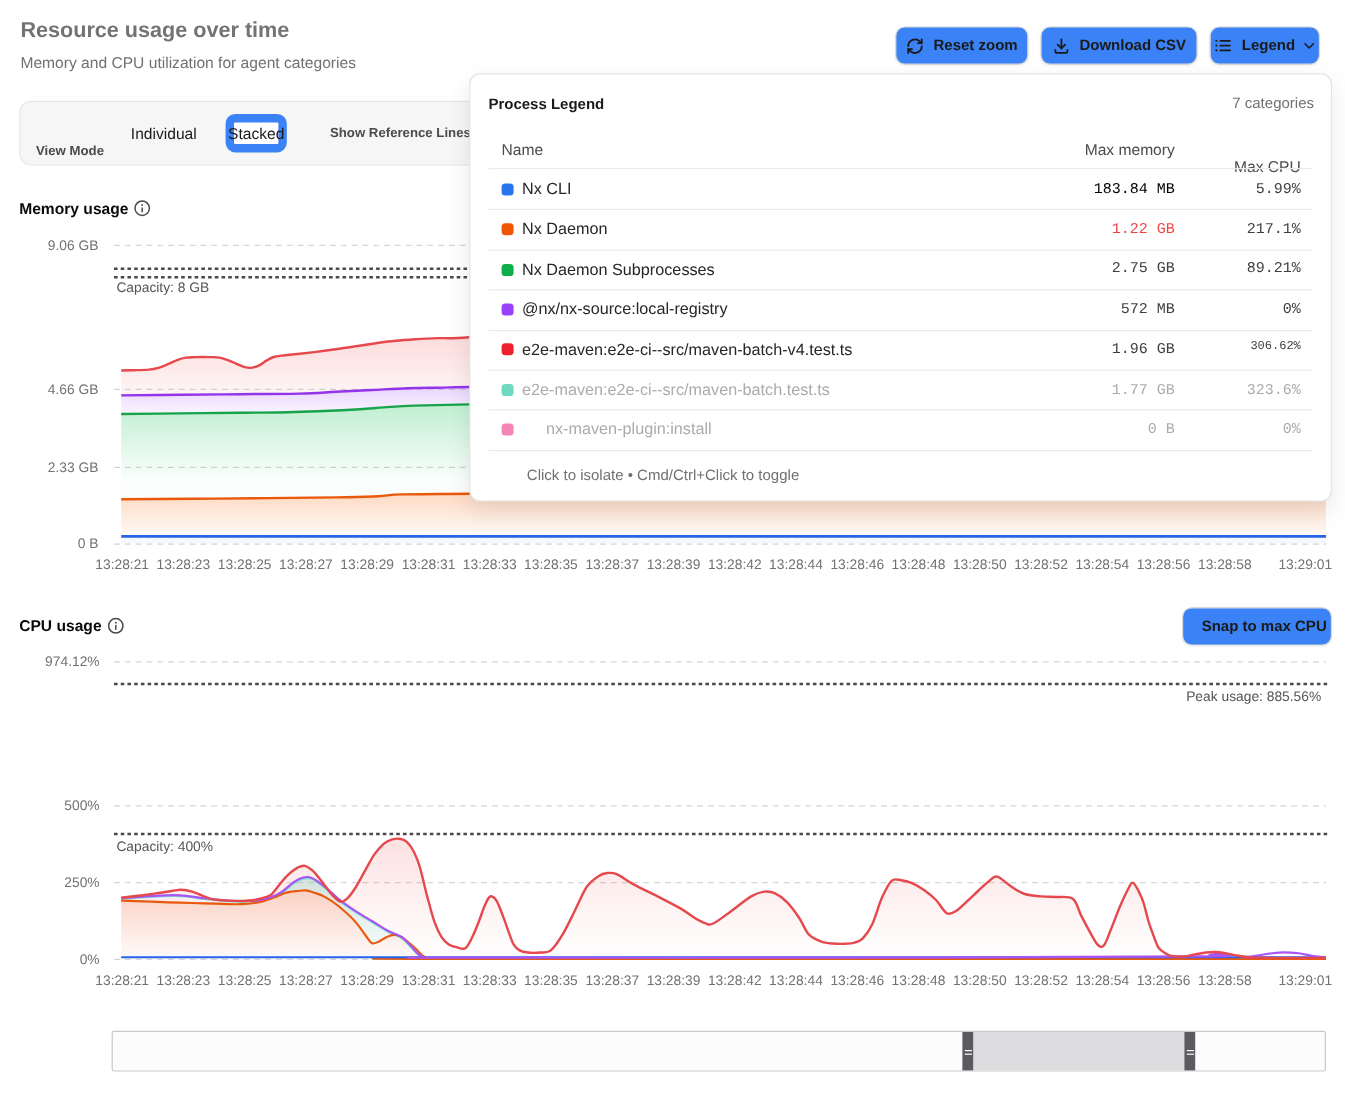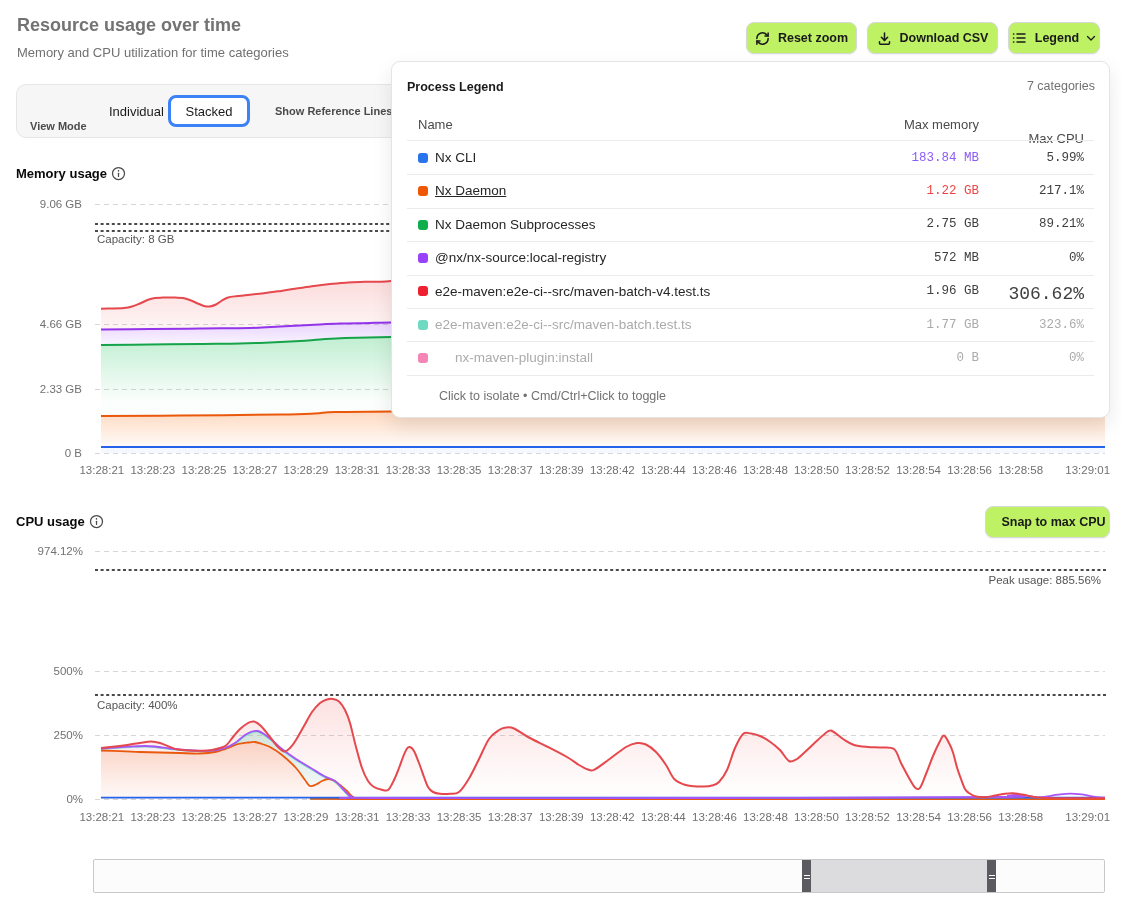--- a/index.html
+++ b/index.html
@@ -1,25 +1,25 @@
 <!DOCTYPE html>
 <html><head>
 <meta charset="utf-8">
 <style>
 * { margin:0; padding:0; box-sizing:border-box; }
 html,body { width:1121px; height:916px; background:#fff; font-family:"Liberation Sans",sans-serif; position:relative; overflow:hidden; }
 .abs { position:absolute; }
-.btn { position:absolute; height:32px; background:#bef264; border:1px solid #d8d8d8; border-radius:8px; box-shadow:0 1px 2px rgba(0,0,0,0.06); display:flex; align-items:center; justify-content:center; gap:8px; font-size:12.5px; font-weight:700; color:#1a1a1a; }
+.btn { position:absolute; height:32px; background:#3b82f6; border:1px solid #d8d8d8; border-radius:8px; box-shadow:0 1px 2px rgba(0,0,0,0.06); display:flex; align-items:center; justify-content:center; gap:8px; font-size:12.5px; font-weight:700; color:#1a1a1a; }
 .mono { font-family:"Liberation Mono",monospace; }
 </style>
 </head>
 <body>
 
 <div class="abs" style="left:17px;top:15px;font-size:18px;font-weight:700;color:#737373;letter-spacing:0px;">Resource usage over time</div>
-<div class="abs" style="left:17px;top:45px;font-size:13px;color:#717171;">Memory and CPU utilization for time categories</div>
+<div class="abs" style="left:17px;top:45px;font-size:13px;color:#717171;">Memory and CPU utilization for agent categories</div>
 
 <div class="btn" style="left:746px;top:22px;width:111px;">
   <svg width="15" height="15" viewBox="0 0 24 24" fill="none" stroke="#1a1a1a" stroke-width="2.4" stroke-linecap="round" stroke-linejoin="round">
       <path d="M3 12a9 9 0 0 1 15.5-6.2L21 8"></path>
       <path d="M21 3v5h-5"></path>
       <path d="M21 12a9 9 0 0 1-15.5 6.2L3 16"></path>
       <path d="M3 21v-5h5"></path>
     </svg>
   <span>Reset zoom</span>
 </div>
@@ -40,21 +40,21 @@
     </svg>
   <span>Legend</span>
   <svg width="12" height="12" viewBox="0 0 24 24" fill="none" stroke="#1a1a1a" stroke-width="2.6" stroke-linecap="round" stroke-linejoin="round" style="margin-left:-2px;">
       <path d="M5 9l7 7 7-7"></path>
     </svg>
 </div>
 
 <div class="abs" style="left:16px;top:84px;width:1089px;height:54px;background:#f6f6f6;border:1px solid #e6e6e6;border-radius:10px;"></div>
 <div class="abs" style="left:30px;top:105px;font-size:11px;font-weight:700;color:#4b4b4b;margin-top:15px;">View Mode</div>
 <div class="abs" style="left:109px;top:104px;font-size:13px;color:#1a1a1a;">Individual</div>
-<div class="abs" style="left:168px;top:95px;width:82px;height:32px;background:#fff;border:3px solid #3b82f6;border-radius:8px;display:flex;align-items:center;justify-content:center;font-size:13px;color:#1a1a1a;">Stacked</div>
+<div class="abs" style="left:188px;top:95px;width:51px;height:32px;background:#fff;border:7px solid #3b82f6;border-radius:8px;display:flex;align-items:center;justify-content:center;font-size:13px;color:#1a1a1a;">Stacked</div>
 <div class="abs" style="left:275px;top:105px;font-size:11px;font-weight:700;color:#4b4b4b;">Show Reference Lines</div>
 
 <div class="abs" style="left:16px;top:166px;font-size:13px;font-weight:700;color:#0a0a0a;">Memory usage</div>
 <svg class="abs" style="left:111px;top:166px;" width="15" height="15" viewBox="0 0 24 24" fill="none" stroke="#4a4a4a" stroke-width="2">
     <circle cx="12" cy="12" r="9.6"></circle>
     <circle cx="12" cy="7.8" r="1.25" fill="#4a4a4a" stroke="none"></circle>
     <path d="M12 11.6v5" stroke-linecap="round"></path>
   </svg>
 
 <div class="abs" style="left:16px;top:514px;font-size:13px;font-weight:700;color:#0a0a0a;">CPU usage</div>
@@ -222,42 +222,42 @@
 <div class="abs" style="left:391px;top:61px;width:719px;height:357px;background:#fff;border:1px solid #e4e4e4;border-radius:9px;box-shadow:0 8px 20px rgba(0,0,0,0.09);"></div>
 <div class="abs" style="left:407px;top:80px;font-size:12.5px;font-weight:700;color:#1a1a1a;">Process Legend</div>
 <div class="abs" style="left:0;top:79px;width:1095px;text-align:right;font-size:12.5px;color:#717171;">7 categories</div>
 <div class="abs" style="left:418px;top:117px;font-size:13px;color:#4b4b4b;">Name</div>
 <div class="abs" style="left:0;top:117px;width:979px;text-align:right;font-size:13px;color:#4b4b4b;">Max memory</div>
 <div class="abs" style="left:0;top:117px;width:1084px;text-align:right;font-size:13px;color:#4b4b4b;margin-top:14px;">Max CPU</div>
 <div id="legendRows">
     <div class="abs" style="left:407px;top:140px;width:687px;height:1px;background:#ebebeb;"></div>
     <div class="abs" style="left:418px;top:152.7px;width:10px;height:10px;border-radius:3px;background:#2874ec;"></div>
     <div class="abs" style="left:435px;top:150.0px;font-size:13.5px;color:#262626;">Nx CLI</div>
-    <div class="abs mono" style="left:0;top:150.5px;width:979px;text-align:right;font-size:12.5px;color:#8b5cf6;">183.84 MB</div>
+    <div class="abs mono" style="left:0;top:150.5px;width:979px;text-align:right;font-size:12.5px;color:#000000;">183.84 MB</div>
     <div class="abs mono" style="left:0;top:150.5px;width:1084px;text-align:right;font-size:12.5px;color:#3f3f3f;">5.99%</div>
     <div class="abs" style="left:407px;top:174.4px;width:687px;height:1px;background:#ebebeb;"></div>
     <div class="abs" style="left:418px;top:186.1px;width:10px;height:10px;border-radius:3px;background:#f05705;"></div>
-    <div class="abs" style="left:435px;top:183.4px;font-size:13.5px;color:#262626;text-decoration:underline;">Nx Daemon</div>
+    <div class="abs" style="left:435px;top:183.4px;font-size:13.5px;color:#262626;">Nx Daemon</div>
     <div class="abs mono" style="left:0;top:183.9px;width:979px;text-align:right;font-size:12.5px;color:#ef4444;">1.22 GB</div>
     <div class="abs mono" style="left:0;top:183.9px;width:1084px;text-align:right;font-size:12.5px;color:#3f3f3f;">217.1%</div>
     <div class="abs" style="left:407px;top:207.8px;width:687px;height:1px;background:#ebebeb;"></div>
     <div class="abs" style="left:418px;top:219.5px;width:10px;height:10px;border-radius:3px;background:#0fae4c;"></div>
     <div class="abs" style="left:435px;top:216.8px;font-size:13.5px;color:#262626;">Nx Daemon Subprocesses</div>
     <div class="abs mono" style="left:0;top:217.3px;width:979px;text-align:right;font-size:12.5px;color:#3f3f3f;">2.75 GB</div>
     <div class="abs mono" style="left:0;top:217.3px;width:1084px;text-align:right;font-size:12.5px;color:#3f3f3f;">89.21%</div>
     <div class="abs" style="left:407px;top:241.2px;width:687px;height:1px;background:#ebebeb;"></div>
     <div class="abs" style="left:418px;top:252.9px;width:10px;height:10px;border-radius:3px;background:#9a41fb;"></div>
     <div class="abs" style="left:435px;top:250.2px;font-size:13.5px;color:#262626;">@nx/nx-source:local-registry</div>
     <div class="abs mono" style="left:0;top:250.7px;width:979px;text-align:right;font-size:12.5px;color:#3f3f3f;">572 MB</div>
     <div class="abs mono" style="left:0;top:250.7px;width:1084px;text-align:right;font-size:12.5px;color:#3f3f3f;">0%</div>
     <div class="abs" style="left:407px;top:274.6px;width:687px;height:1px;background:#ebebeb;"></div>
     <div class="abs" style="left:418px;top:286.3px;width:10px;height:10px;border-radius:3px;background:#ee2030;"></div>
     <div class="abs" style="left:435px;top:283.6px;font-size:13.5px;color:#262626;">e2e-maven:e2e-ci--src/maven-batch-v4.test.ts</div>
     <div class="abs mono" style="left:0;top:284.1px;width:979px;text-align:right;font-size:12.5px;color:#3f3f3f;">1.96 GB</div>
-    <div class="abs mono" style="left:0;top:284.1px;width:1084px;text-align:right;font-size:18px;color:#3f3f3f;">306.62%</div>
+    <div class="abs mono" style="left:0;top:284.1px;width:1084px;text-align:right;font-size:10px;color:#3f3f3f;">306.62%</div>
     <div class="abs" style="left:407px;top:308.0px;width:687px;height:1px;background:#ebebeb;"></div>
     <div class="abs" style="left:418px;top:319.7px;width:10px;height:10px;border-radius:3px;background:#6fd9c1;"></div>
     <div class="abs" style="left:435px;top:317.0px;font-size:13.5px;color:#ababab;">e2e-maven:e2e-ci--src/maven-batch.test.ts</div>
     <div class="abs mono" style="left:0;top:317.5px;width:979px;text-align:right;font-size:12.5px;color:#ababab;">1.77 GB</div>
     <div class="abs mono" style="left:0;top:317.5px;width:1084px;text-align:right;font-size:12.5px;color:#ababab;">323.6%</div>
     <div class="abs" style="left:407px;top:341.4px;width:687px;height:1px;background:#ebebeb;"></div>
     <div class="abs" style="left:418px;top:353.1px;width:10px;height:10px;border-radius:3px;background:#f585b5;"></div>
     <div class="abs" style="left:455px;top:350.4px;font-size:13.5px;color:#ababab;">nx-maven-plugin:install</div>
     <div class="abs mono" style="left:0;top:350.9px;width:979px;text-align:right;font-size:12.5px;color:#ababab;">0 B</div>
     <div class="abs mono" style="left:0;top:350.9px;width:1084px;text-align:right;font-size:12.5px;color:#ababab;">0%</div>

